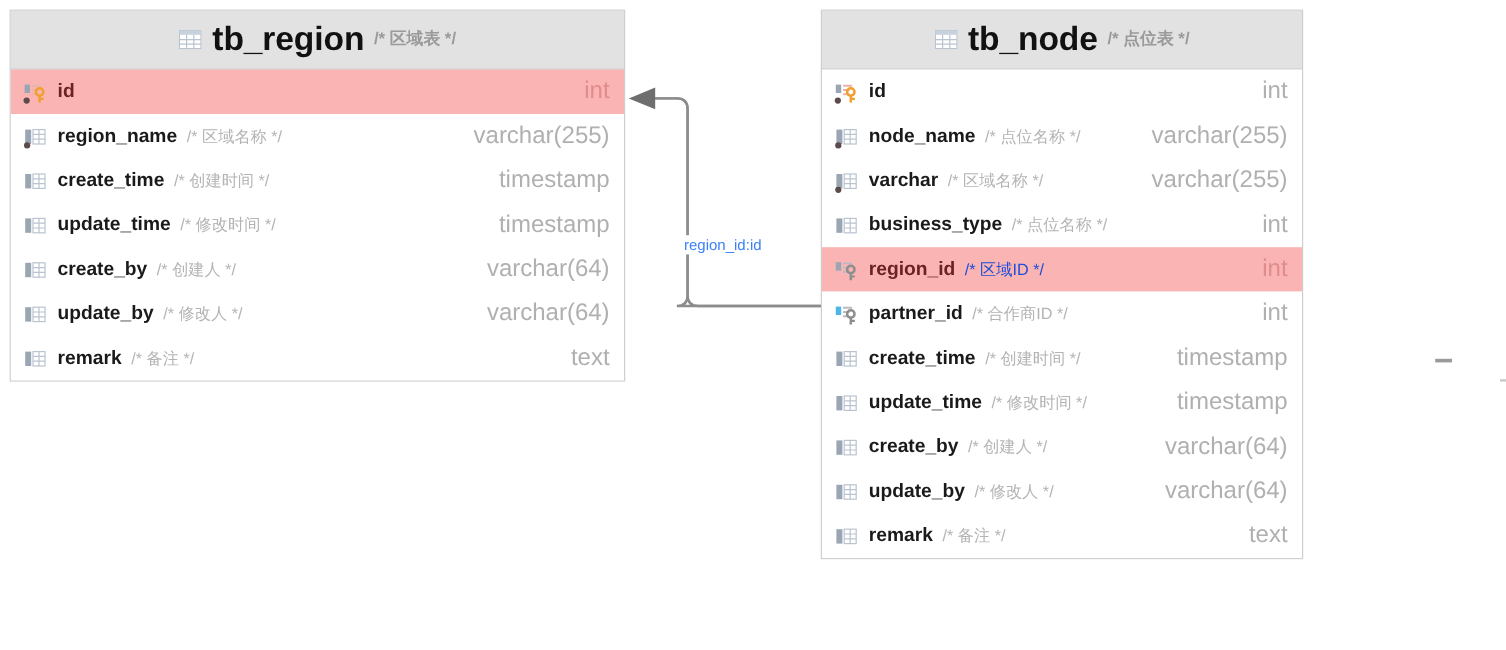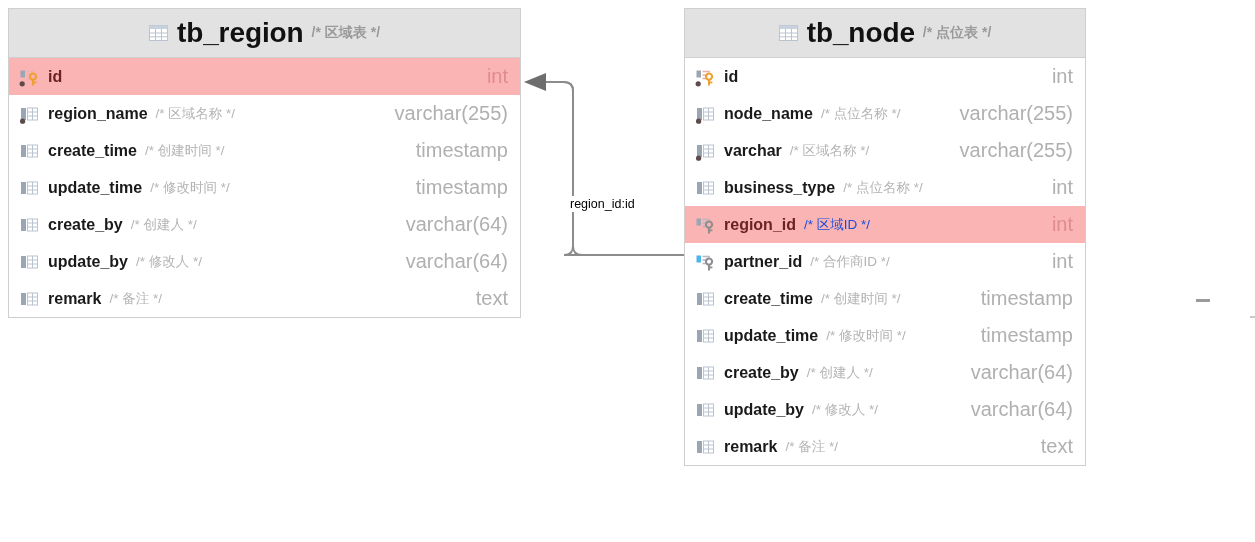--- a/index.html
+++ b/index.html
@@ -63,21 +63,21 @@
   .col-type{
     margin-left:auto;
     font-size:20px;color:#b0b0b0;white-space:nowrap;padding-left:10px;
   }
   .row.hl .col-type{color:#e08c8c;}
 
   
   .rel-svg{position:absolute;left:0;top:0;width:1255px;height:542px;pointer-events:none;}
   .rel-label{
     position:absolute;
-    font-size:12.5px;color:#000000;
+    font-size:12.5px;color:#3b82f6;
     background:#ffffff;
     padding:1px 2px;
     white-space:nowrap;
   }
   .edge-stub{
     position:absolute;
     background:#9a9a9a;
   }
 </style>
 </head>

